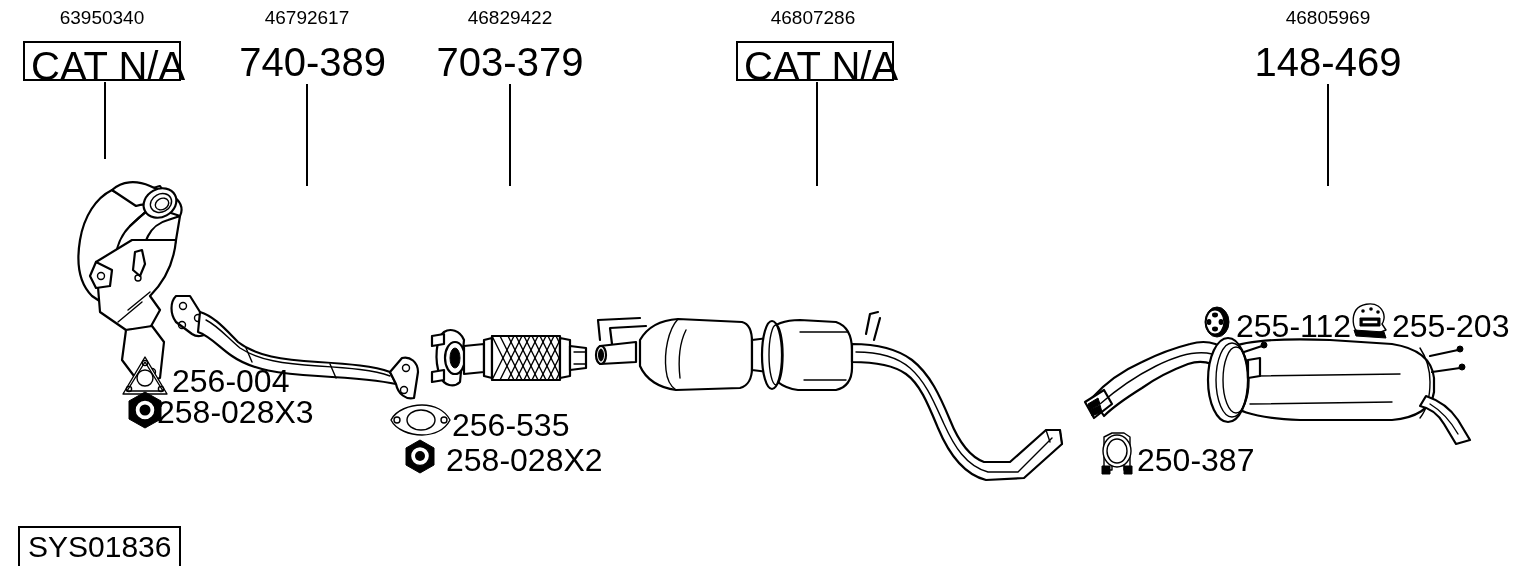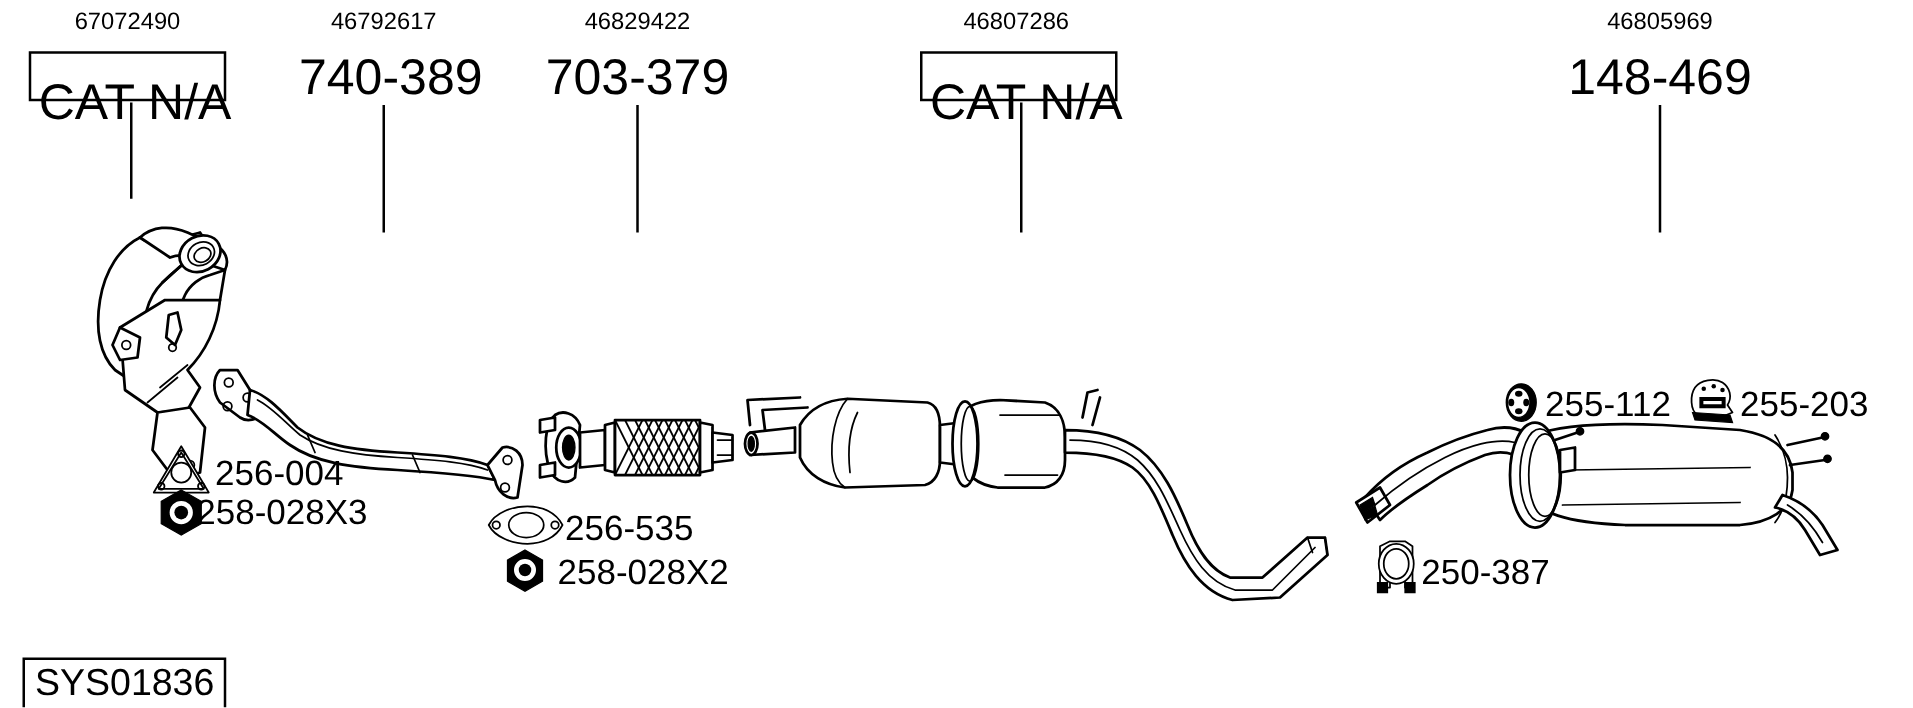--- a/index.html
+++ b/index.html
@@ -29,33 +29,33 @@
   
   .part-code {
     font-size: 40px;
     color: #000;
     white-space: nowrap;
     line-height: 1;
     text-align: center;
   }
   .part-code.boxed {
     border: 2px solid #000;
-    padding: 19px 6px 5px 6px;
+    padding: 3px 6px 5px 6px;
     box-sizing: border-box;
   }
 
   
   .leader {
     background: #000;
     width: 2px;
   }
 
   
   .acc-label {
-    font-size: 28px;
+    font-size: 32px;
     color: #000;
     white-space: nowrap;
     line-height: 1;
   }
 
   
   .sys-box {
     border: 2px solid #000;
     font-size: 30px;
     line-height: 1;
@@ -69,21 +69,21 @@
   .ln-t{ fill: none; stroke: #000; stroke-width: 1.4; stroke-linejoin: round; stroke-linecap: round; }
   .fillw { fill: #fff; stroke: #000; stroke-width: 2.2; stroke-linejoin: round; }
   .fillw-t { fill: #fff; stroke: #000; stroke-width: 1.4; stroke-linejoin: round; }
   .fillk { fill: #000; stroke: #000; stroke-width: 1; }
 </style>
 </head>
 <body>
 
 <div id="page">
 
-  <div class="abs ref-num" style="left:23px;  top:8px;  width:158px;">67072490</div>
+  <div class="abs ref-num" style="left:23px;  top:8px;  width:158px;">63950340</div>
   <div class="abs ref-num" style="left:228px; top:8px;  width:158px;">46792617</div>
   <div class="abs ref-num" style="left:431px; top:8px;  width:158px;">46829422</div>
   <div class="abs ref-num" style="left:734px; top:8px;  width:158px;">46807286</div>
   <div class="abs ref-num" style="left:1249px;top:8px;  width:158px;">46805969</div>
 
   <div class="abs part-code boxed" style="left:23px;  top:41px; width:158px; height:40px;">CAT N/A</div>
 
   <div class="abs part-code" style="left:228px; top:42px; width:158px;text-align:right;">740-389</div>
 
   <div class="abs part-code" style="left:431px; top:42px; width:158px;">703-379</div>

